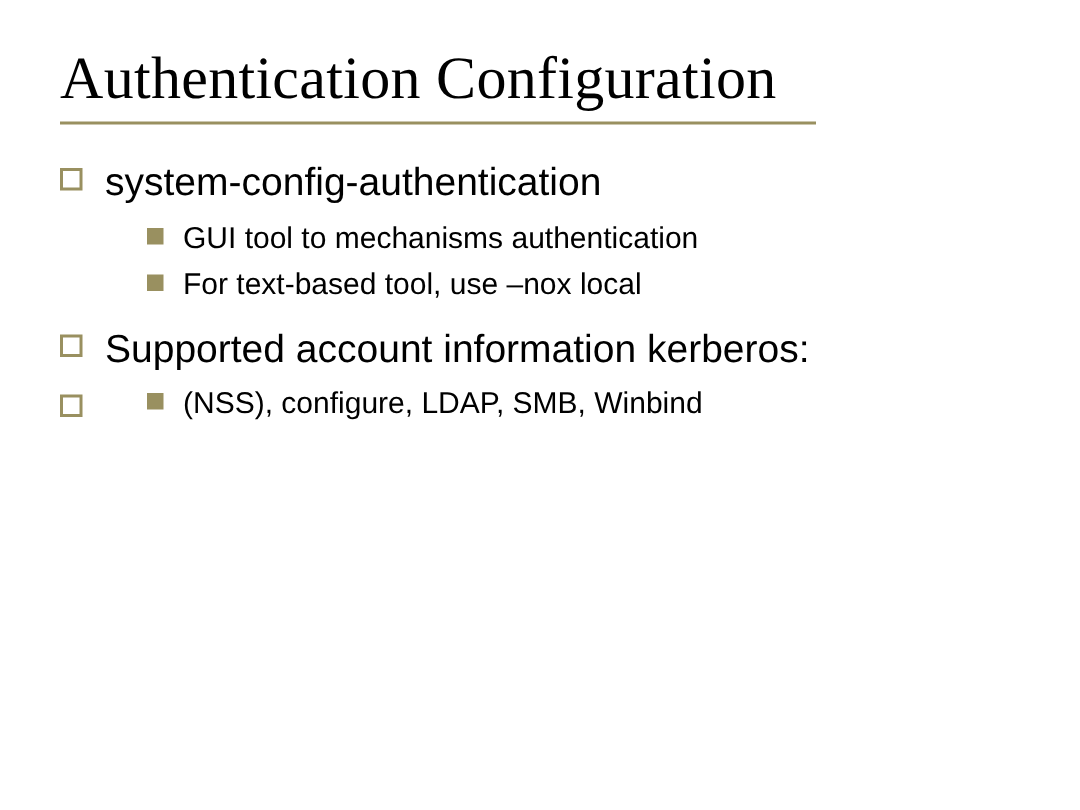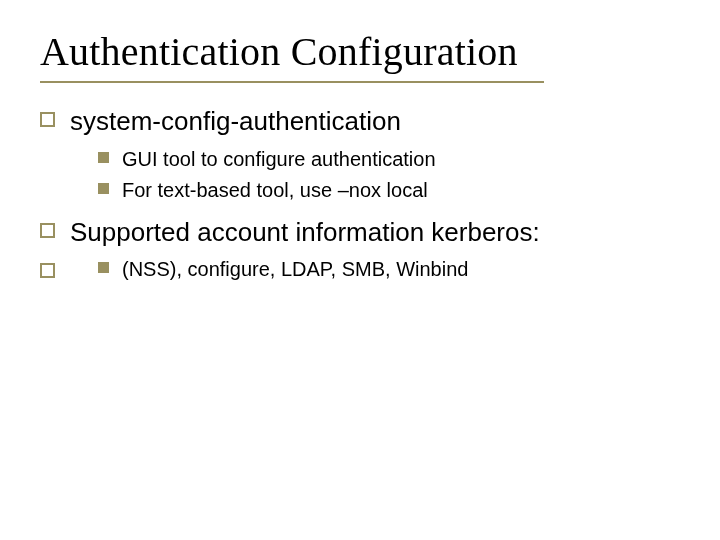--- a/index.html
+++ b/index.html
@@ -84,21 +84,21 @@
   <hr class="rule">
 
   <ul class="level1">
 
     <li>
       <span class="bullet1"></span>
       <span class="l1-text">system-config-authentication</span>
       <ul class="level2">
         <li>
           <span class="bullet2"></span>
-          <span class="l2-text">GUI tool  to configure authentication</span>
+          <span class="l2-text">GUI tool  to mechanisms authentication</span>
         </li>
         <li>
           <span class="bullet2"></span>
           <span class="l2-text">For text-based tool, use –nox local</span>
         </li>
       </ul>
     </li>
 
     <li>
       <span class="bullet1"></span>

